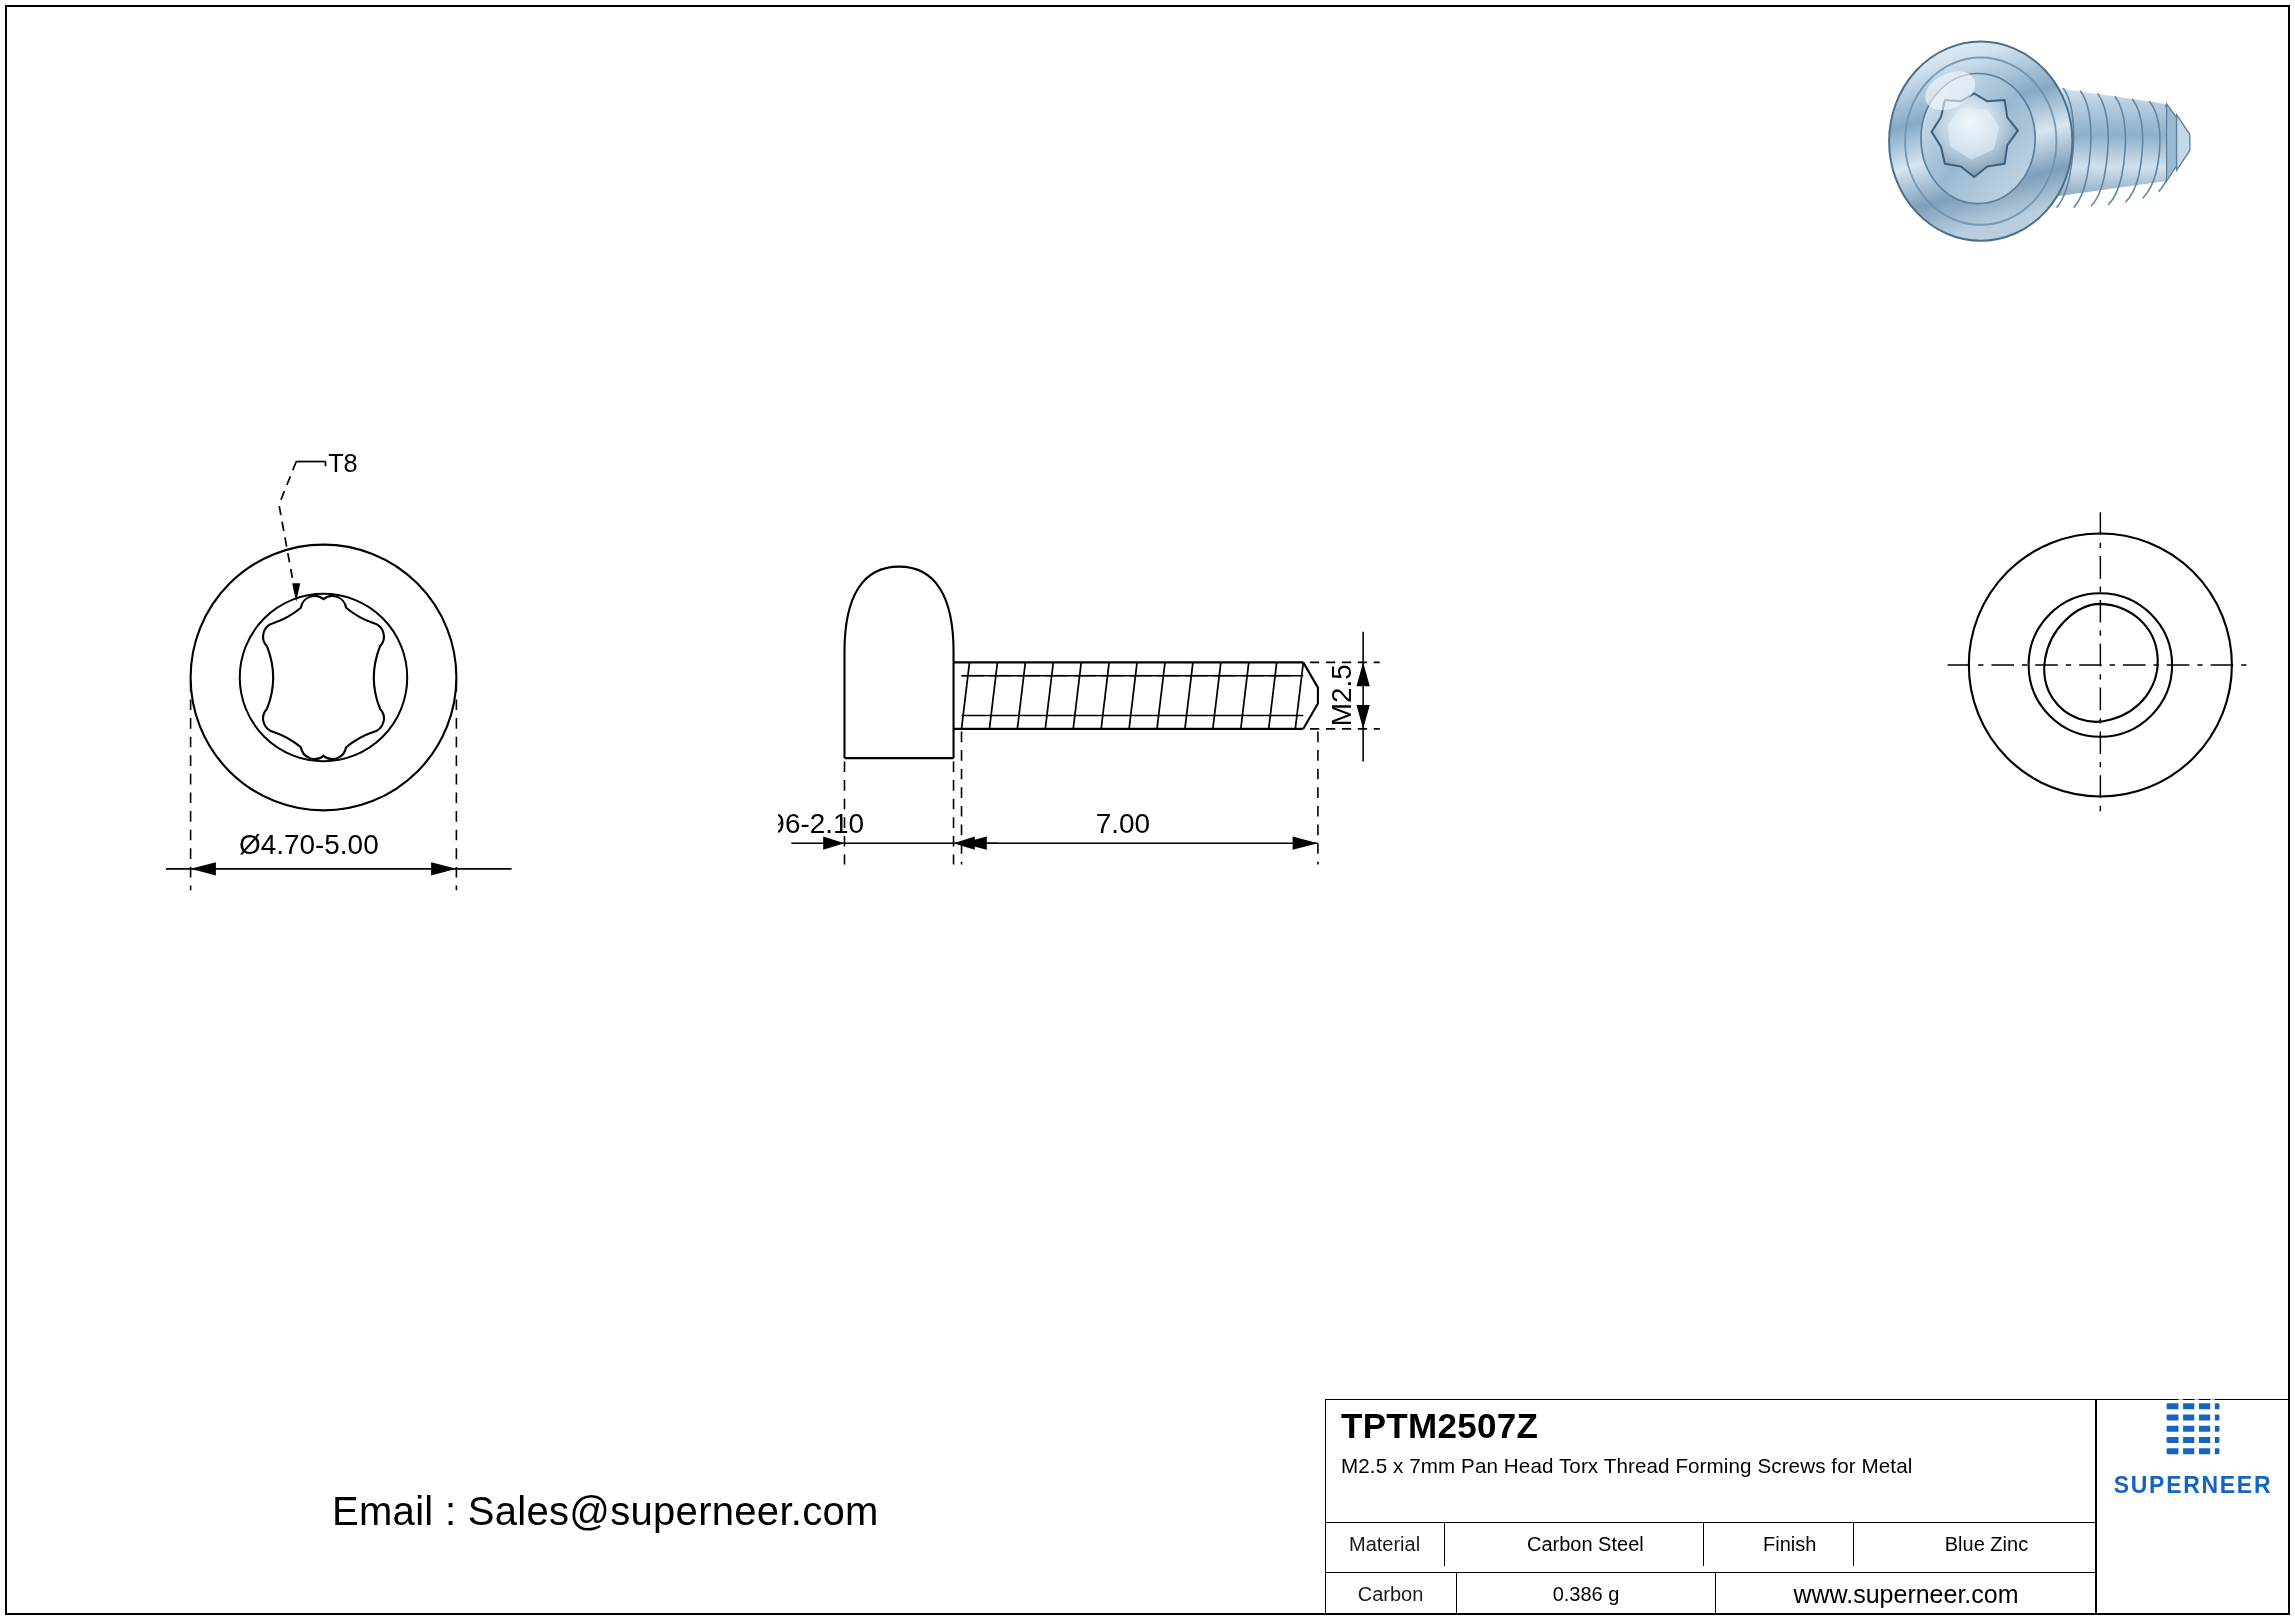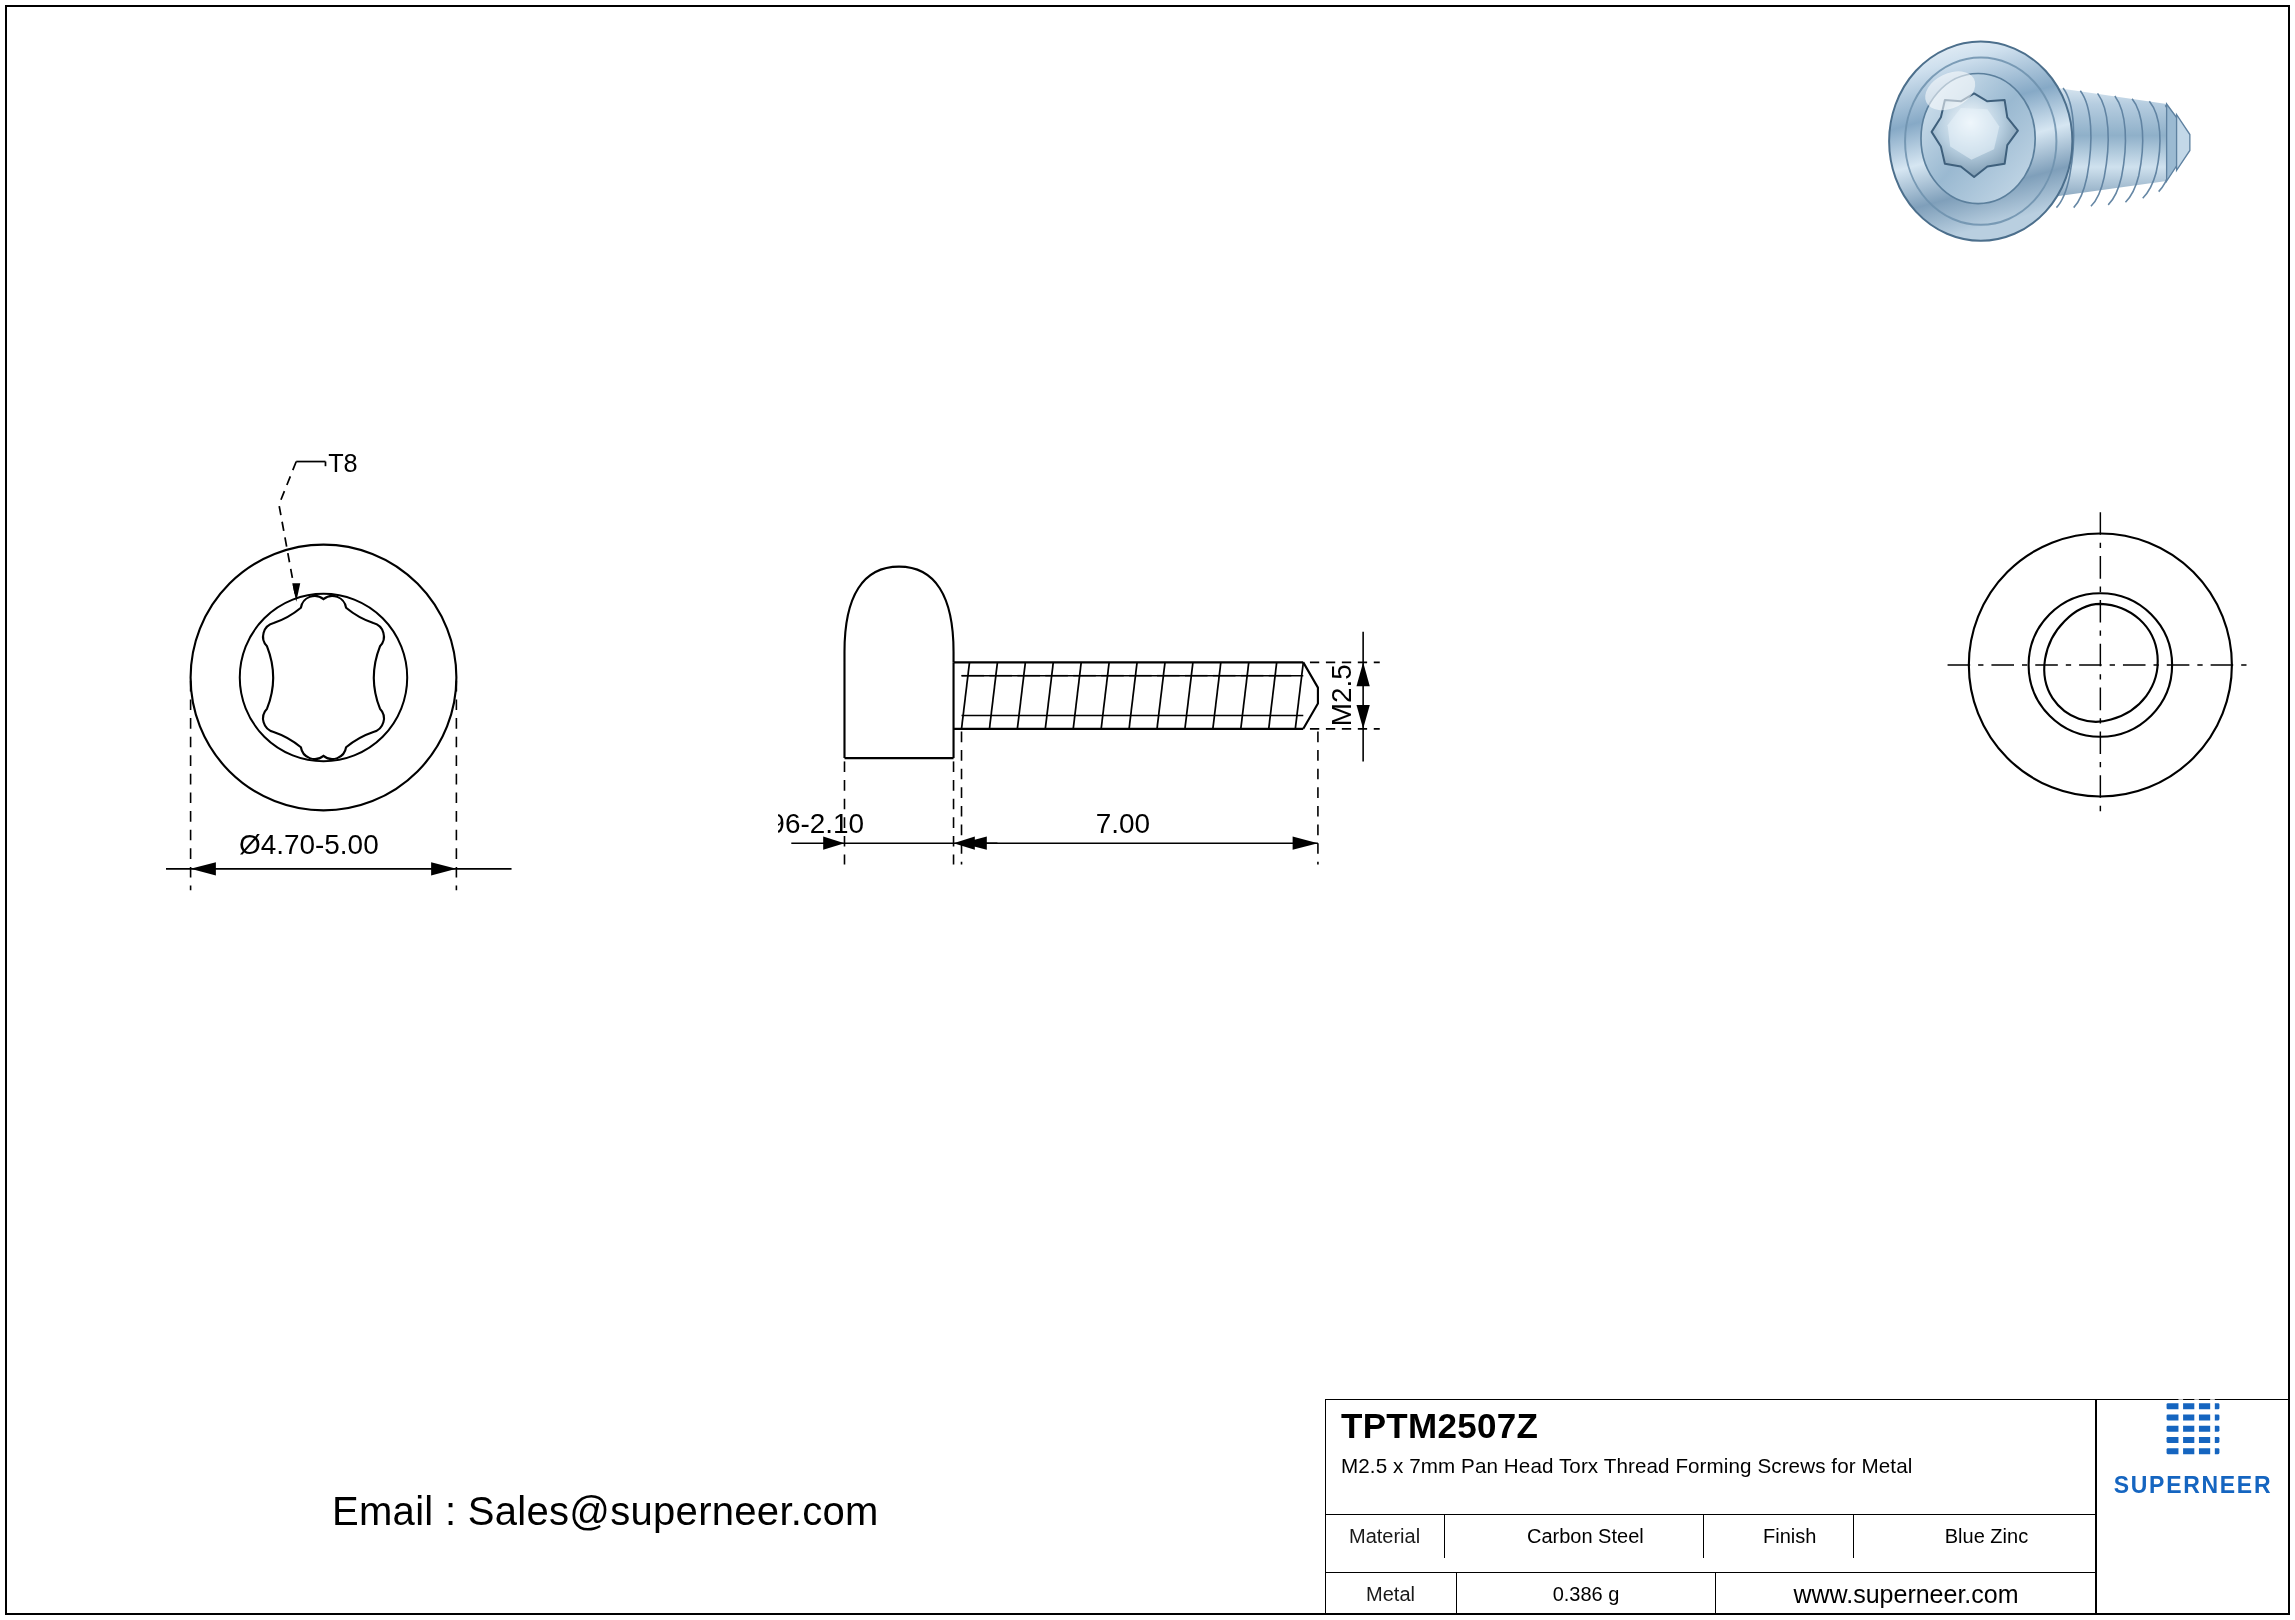--- a/index.html
+++ b/index.html
@@ -11,21 +11,21 @@
   .abs{position:absolute;}
 
   
   #title-block{position:absolute;left:1325px;top:1399px;width:965px;height:216px;text-decoration:underline;}
   .tb-box{position:absolute;box-sizing:border-box;border:1.3px solid #000;}
   .tb-main{left:0;top:0;width:771px;height:216px;}
   .tb-logo{left:771px;top:0;width:194px;height:216px;}
   .tb-pn{position:absolute;left:16px;top:6.6px;font-size:35px;font-weight:bold;letter-spacing:0.3px;}
   .tb-desc{position:absolute;left:16px;top:55px;font-size:20.6px;letter-spacing:0.1px;white-space:nowrap;}
   .tb-row{position:absolute;left:0;width:771px;display:flex;box-sizing:border-box;}
-  .tb-row1{top:115px;height:44px;border-top:1.3px solid #000;gap:23px;}
+  .tb-row1{top:123px;height:44px;border-top:1.3px solid #000;gap:23px;}
   .tb-row2{top:173px;height:43px;border-top:1.3px solid #000;}
   .tb-cell{box-sizing:border-box;display:flex;align-items:center;justify-content:center;
            font-size:20px;height:100%;}
   .c-lab{width:132px;border-right:1.3px solid #000;color:#1a1a1a;}
   .c-val1{width:259px;border-right:1.3px solid #000;}
   .c-lab2{width:140px;border-right:1.3px solid #000;}
   .c-val2{width:241px;}
   .c-valw{width:259px;border-right:1.3px solid #000;}
   .c-web{width:380px;color:#000000;font-size:25px;}
   .logo-wrap{position:absolute;left:771px;top:0;width:194px;height:216px;
@@ -260,21 +260,21 @@
   <div class="tb-desc">M2.5 x 7mm Pan Head Torx Thread Forming Screws for Metal</div>
 
   <div class="tb-row tb-row1">
     <div class="tb-cell c-lab">Material</div>
     <div class="tb-cell c-val1">Carbon Steel</div>
     <div class="tb-cell c-lab2">Finish</div>
     <div class="tb-cell c-val2">Blue Zinc</div>
   </div>
 
   <div class="tb-row tb-row2">
-    <div class="tb-cell c-lab">Metal</div>
+    <div class="tb-cell c-lab">Carbon</div>
     <div class="tb-cell c-valw">0.386 g</div>
     <div class="tb-cell c-web">www.superneer.com</div>
   </div>
 
   <div class="tb-box tb-logo"></div>
   <div class="logo-wrap">
     <svg class="logo-mark" viewBox="0 0 112 96">
       <g fill="#1565c0">
         <rect x="16" y="6" width="80" height="9" rx="2"></rect>
         <rect x="16" y="23" width="80" height="9" rx="2"></rect>

